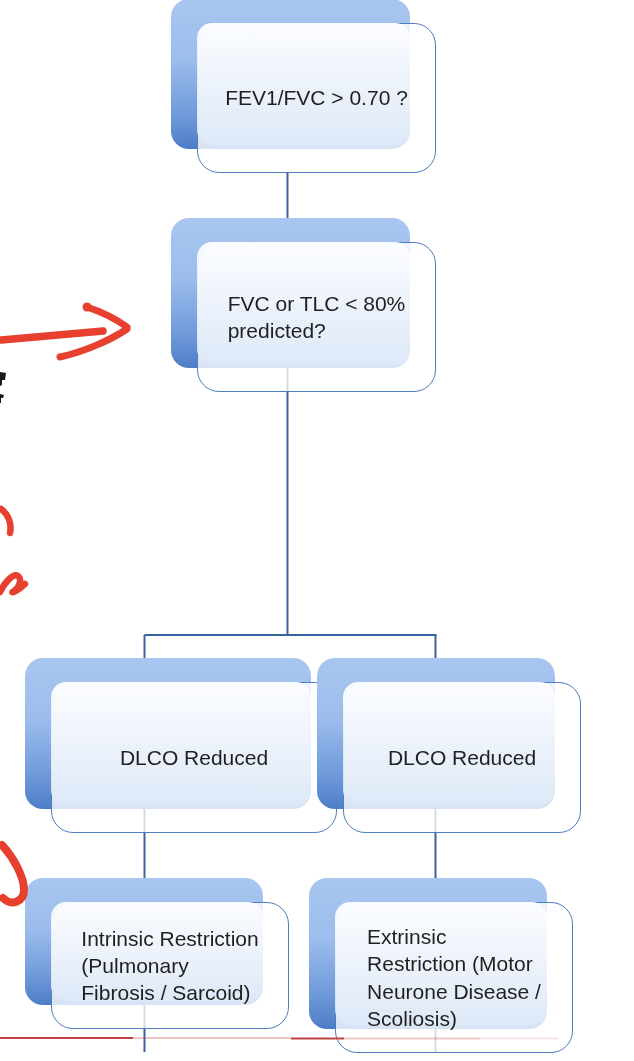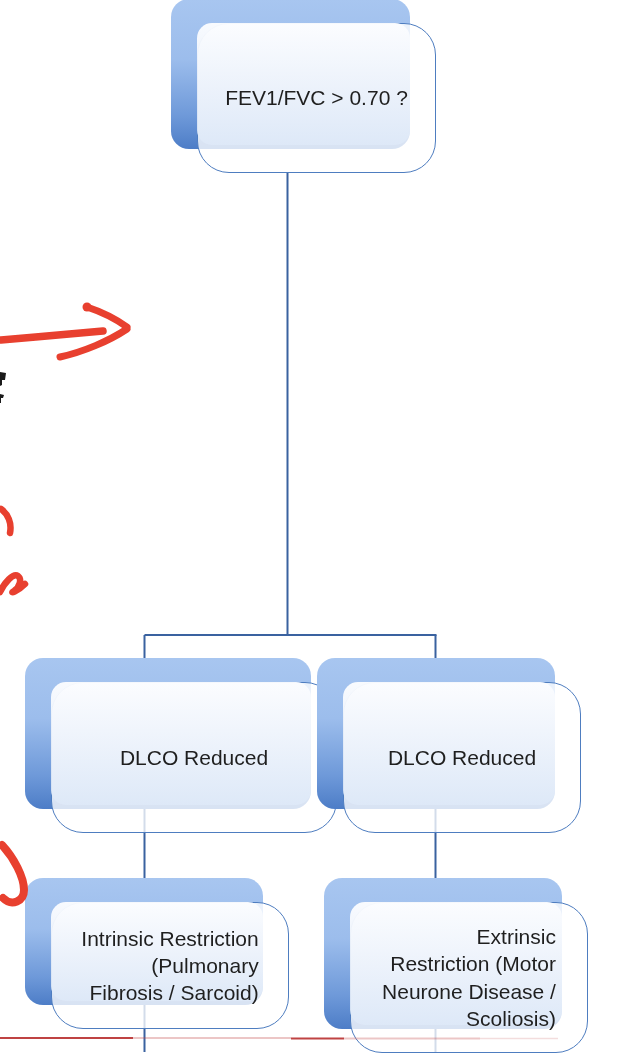--- a/index.html
+++ b/index.html
@@ -11,23 +11,23 @@
   #connector-layer{z-index:1;}
   #annotation-layer{z-index:5;}
   .node{position:absolute;z-index:2;}
   .node .shadow{
     position:absolute;inset:0;transform:translate(-26px,-24px);
     border-radius:18px;
     background:linear-gradient(180deg,#a8c6f0 0%,#9cbdec 40%,#6e99d9 78%,#4d7dc7 100%);
   }
   .node .card{
     position:absolute;inset:0;
-    border:1.6px solid #4e7dc0;border-radius:32px;
+    border:1.6px solid #4e7dc0;border-radius:22px;
     background:rgba(255,255,255,0.78);
-    display:flex;align-items:center;justify-content:center;text-align:right;
+    display:flex;align-items:center;justify-content:center;text-align:left;
     box-sizing:border-box;
   }
   .node .fill{
     position:absolute;left:-1px;top:-1px;right:25px;bottom:27px;border-radius:15px;
     background:linear-gradient(180deg,rgba(252,253,255,0.96) 0%,rgba(236,242,251,0.93) 55%,rgba(222,233,248,0.90) 100%);
   }
   .node .label{
     position:relative;white-space:pre-line;
     font-size:21px;line-height:1.3;color:#1f1f1f;padding:0 2px;
   }
@@ -45,20 +45,28 @@
   </svg>
 
   <div class="node" style="left:197px;top:23px;width:239px;height:150px">
     <div class="shadow"></div>
     <div class="card">
       <div class="fill"></div>
       <div class="label">FEV1/FVC &gt; 0.70 ?</div>
     </div>
   </div>
 
+  <div class="node" style="left:197px;top:242px;width:239px;height:150px">
+    <div class="shadow"></div>
+    <div class="card">
+      <div class="fill"></div>
+      <div class="label">FVC or TLC &lt; 80%
+predicted?</div>
+    </div>
+  </div>
 
 
   <div class="node" style="left:51px;top:682px;width:286px;height:151px">
     <div class="shadow"></div>
     <div class="card">
       <div class="fill"></div>
       <div class="label">DLCO Reduced</div>
     </div>
   </div>
 
@@ -73,21 +81,21 @@
   <div class="node" style="left:51px;top:902px;width:238px;height:127px">
     <div class="shadow"></div>
     <div class="card">
       <div class="fill"></div>
       <div class="label">Intrinsic Restriction
 (Pulmonary
 Fibrosis / Sarcoid)</div>
     </div>
   </div>
 
-  <div class="node" style="left:350px;top:902px;width:238px;height:151px">
+  <div class="node" style="left:335px;top:902px;width:238px;height:151px">
     <div class="shadow"></div>
     <div class="card">
       <div class="fill"></div>
       <div class="label">Extrinsic
 Restriction (Motor
 Neurone Disease /
 Scoliosis)</div>
     </div>
   </div>
 

